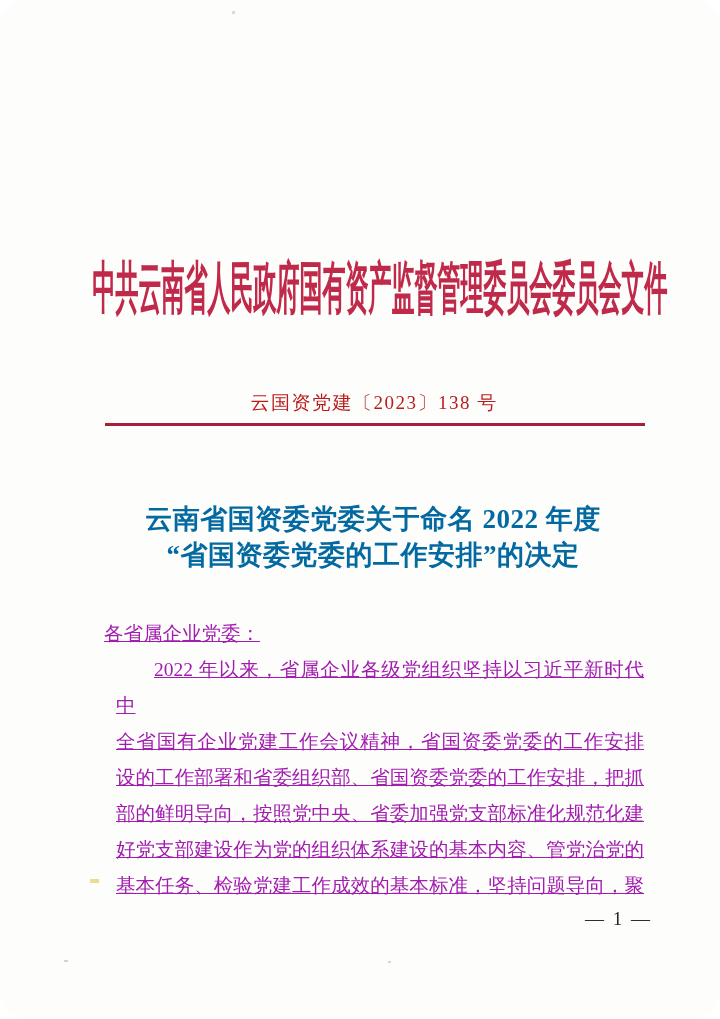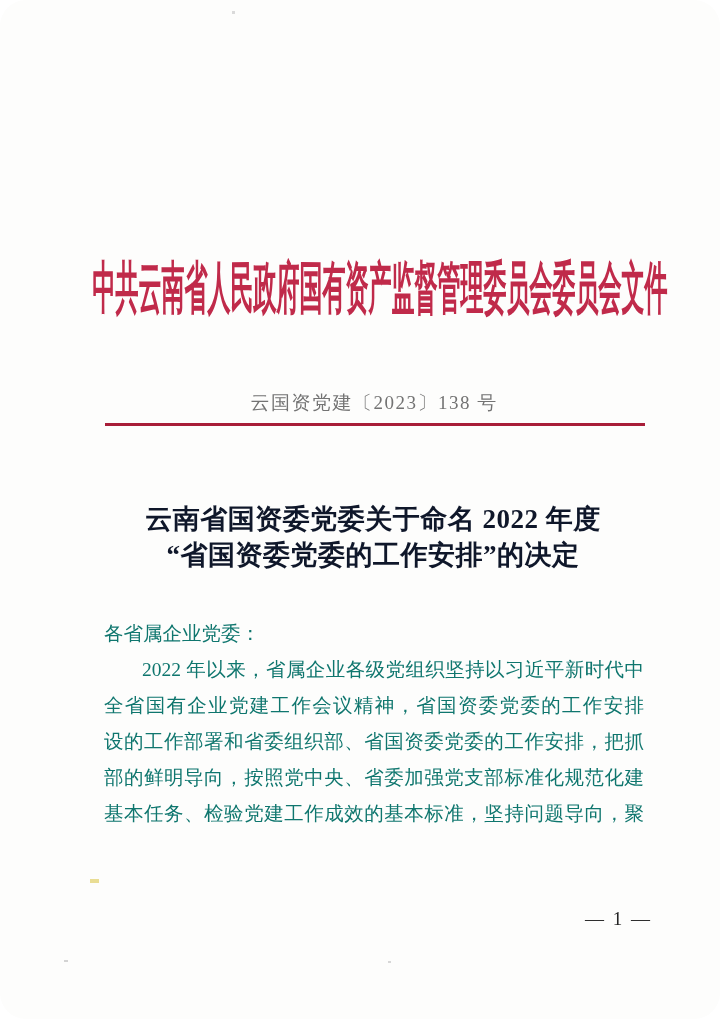--- a/index.html
+++ b/index.html
@@ -37,21 +37,21 @@
 
   
   .doc-number {
     position: absolute;
     top: 390px;
     left: 104px;
     width: 540px;
     text-align: center;
     font-size: 19px;
     letter-spacing: 1.5px;
-    color: #737373;
+    color: #b91c1c;
     white-space: nowrap;
   }
 
   
   .red-rule {
     position: absolute;
     top: 423px;
     left: 105px;
     width: 540px;
     height: 3px;
@@ -62,37 +62,39 @@
   .doc-title {
     position: absolute;
     top: 501px;
     left: 40px;
     width: 666px;
     text-align: center;
     font-size: 27px;
     font-weight: bold;
     line-height: 36px;
     letter-spacing: 0.5px;
-    color: #0f172a;
+    color: #0369a1;
   }
 
   
   .body-block {
     position: absolute;
     top: 616px;
     left: 104px;
     width: 540px;
     font-size: 19.5px;
     line-height: 36px;
-    color: #0f766e;
+    color: #a21caf;
+    text-decoration: underline;
   }
   .salutation { text-align: left; }
   .line {
     text-align: justify;
     text-align-last: justify;
+    margin-left: 12px;
   }
   .line.indent { text-indent: 38px; }
 
   
   .page-number {
     position: absolute;
     top: 908px;
     right: 68px;
     font-size: 19px;
     letter-spacing: 2px;
@@ -124,20 +126,21 @@
     <div>云南省国资委党委关于命名 2022 年度</div>
     <div>“省国资委党委的工作安排”的决定</div>
   </div>
 
   <div class="body-block">
     <div class="salutation">各省属企业党委：</div>
     <div class="line indent">2022 年以来，省属企业各级党组织坚持以习近平新时代中</div>
     <div class="line">全省国有企业党建工作会议精神，省国资委党委的工作安排</div>
     <div class="line">设的工作部署和省委组织部、省国资委党委的工作安排，把抓</div>
     <div class="line">部的鲜明导向，按照党中央、省委加强党支部标准化规范化建</div>
+    <div class="line">好党支部建设作为党的组织体系建设的基本内容、管党治党的</div>
     <div class="line">基本任务、检验党建工作成效的基本标准，坚持问题导向，聚</div>
   </div>
 
   <div class="page-number">— 1 —</div>
 
   <div class="artifact a1"></div>
   <div class="artifact a2"></div>
   <div class="artifact a3"></div>
   <div class="artifact a4"></div>
 

